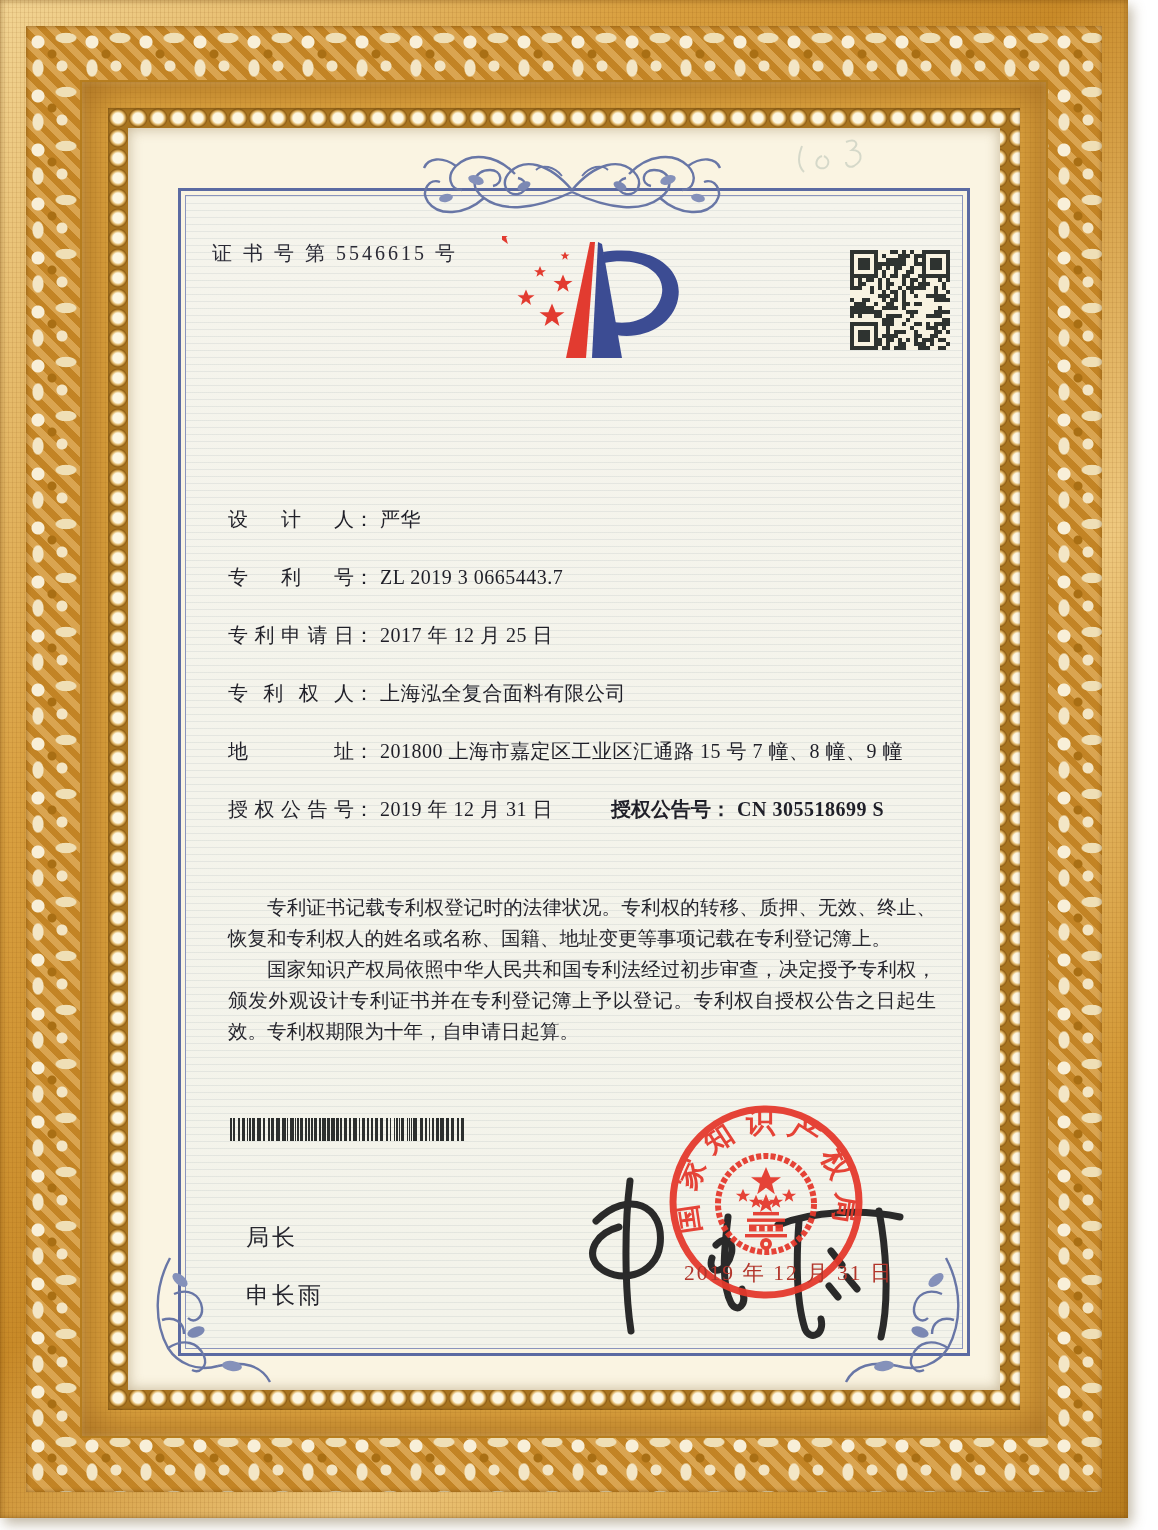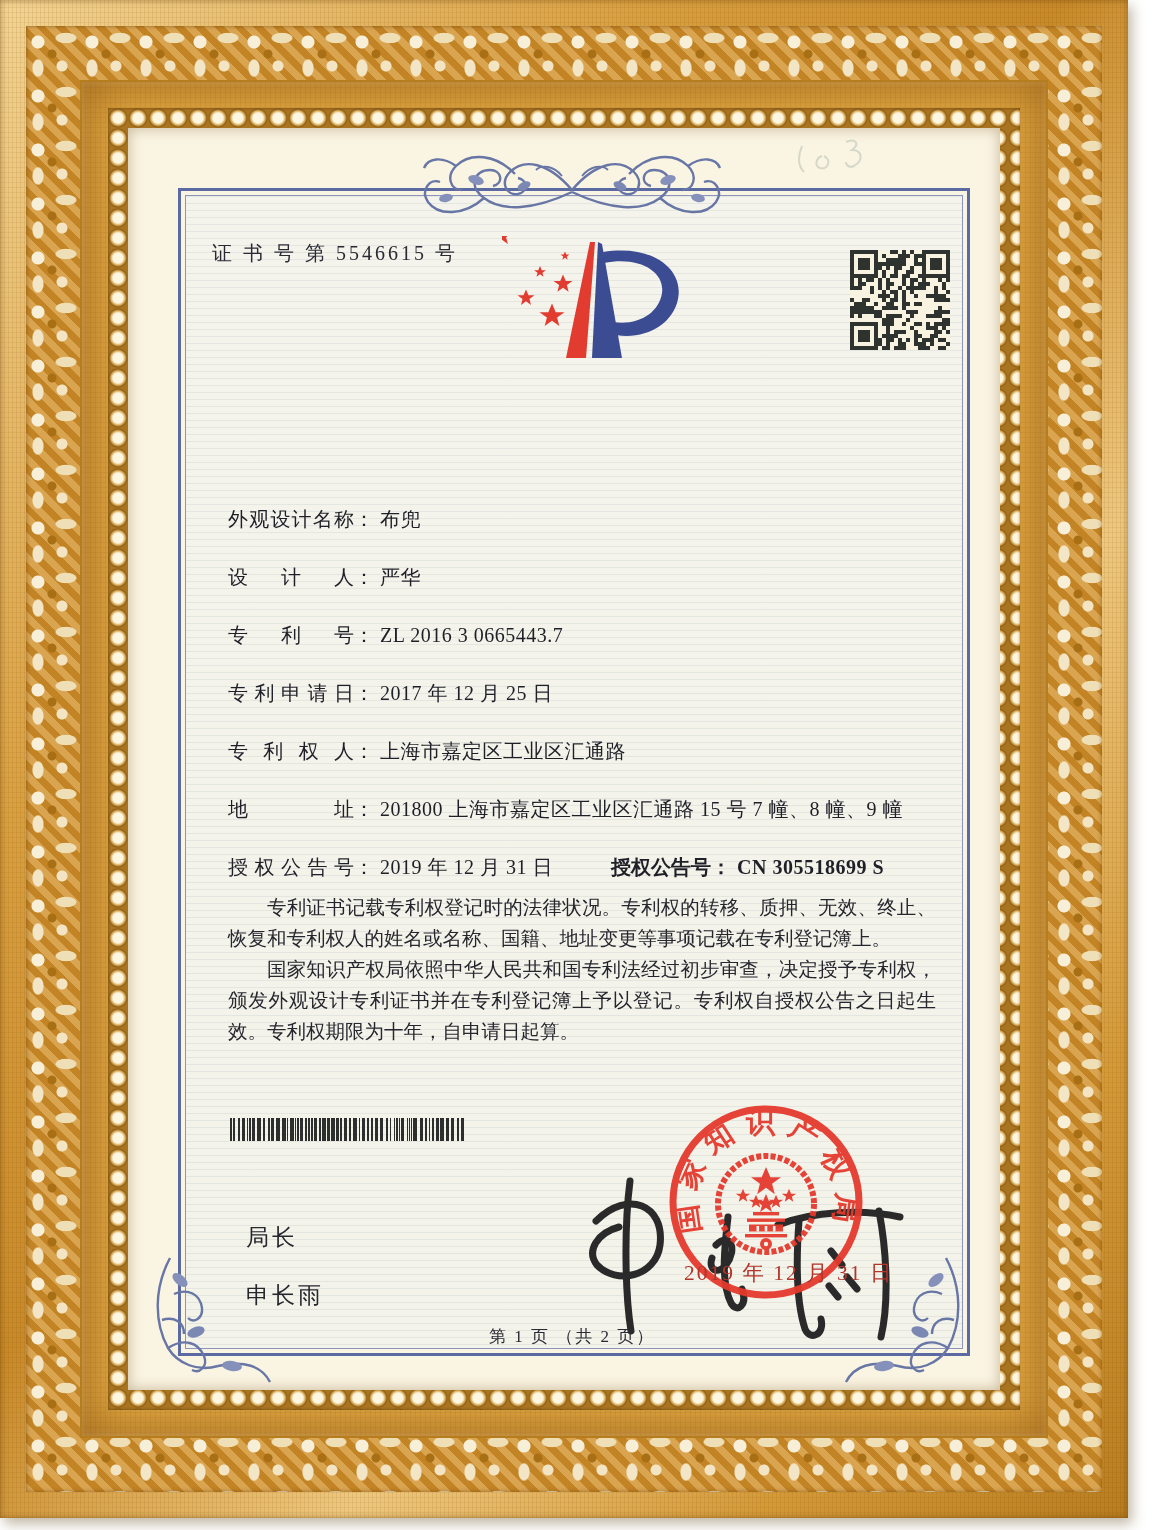--- a/index.html
+++ b/index.html
@@ -473,25 +473,24 @@
                 <i style="grid-row-start: 25; grid-column-start: 14;"></i>
                 <i style="grid-row-start: 25; grid-column-start: 18;"></i>
                 <i style="grid-row-start: 25; grid-column-start: 19;"></i>
                 <i style="grid-row-start: 25; grid-column-start: 20;"></i>
                 <i style="grid-row-start: 25; grid-column-start: 23;"></i>
                 <i style="grid-row-start: 25; grid-column-start: 24;"></i>
               </div>
 
 
             <div class="abs fields">
-              <div class="frow"><span class="flabel">外观设计名称</span><span class="fcolon">：</span><span class="fval">布兜</span></div>
               <div class="frow"><span class="flabel">设计人</span><span class="fcolon">：</span><span class="fval">严华</span></div>
-              <div class="frow"><span class="flabel">专利号</span><span class="fcolon">：</span><span class="fval">ZL 2016 3 0665443.7</span></div>
+              <div class="frow"><span class="flabel">专利号</span><span class="fcolon">：</span><span class="fval">ZL 2019 3 0665443.7</span></div>
               <div class="frow"><span class="flabel">专利申请日</span><span class="fcolon">：</span><span class="fval">2017 年 12 月 25 日</span></div>
-              <div class="frow"><span class="flabel">专利权人</span><span class="fcolon">：</span><span class="fval">上海市嘉定区工业区汇通路</span></div>
+              <div class="frow"><span class="flabel">专利权人</span><span class="fcolon">：</span><span class="fval">上海泓全复合面料有限公司</span></div>
               <div class="frow"><span class="flabel">地址</span><span class="fcolon">：</span><span class="fval">201800 上海市嘉定区工业区汇通路 15 号 7 幢、8 幢、9 幢</span></div>
               <div class="frow"><span class="flabel">授权公告号</span><span class="fcolon">：</span><span class="fval">2019 年 12 月 31 日</span><span class="grant-no"><span>授权公告号</span><span class="fcolon">：</span><span class="fval">CN 305518699 S</span></span></div>
             </div>
 
             <div class="abs paras">
               <p>专利证书记载专利权登记时的法律状况。专利权的转移、质押、无效、终止、恢复和专利权人的姓名或名称、国籍、地址变更等事项记载在专利登记簿上。</p>
               <p>国家知识产权局依照中华人民共和国专利法经过初步审查，决定授予专利权，颁发外观设计专利证书并在专利登记簿上予以登记。专利权自授权公告之日起生效。专利权期限为十年，自申请日起算。</p>
             </div>
 
             <div class="abs barcode">
@@ -651,20 +650,19 @@
                 <rect x="-21" y="30" width="42" height="3.4"></rect>
                 <rect x="-9.5" y="22" width="2.6" height="5.5" fill="#f5f4ec"></rect>
                 <rect x="-1.3" y="22" width="2.6" height="5.5" fill="#f5f4ec"></rect>
                 <rect x="6.9" y="22" width="2.6" height="5.5" fill="#f5f4ec"></rect>
                 <circle cy="40" r="6"></circle>
                 <circle cy="40" r="2.2" fill="#f5f4ec"></circle>
               </g>
             </svg>
             <div class="abs seal-date">2019 年 12 月 31 日</div>
 
-            <div class="abs footer-page">第 1 页 （共 2 页）</div>
 
           </div>
         </div>
       </div>
     </div>
   </div>
 </div>
 
 </body></html>

